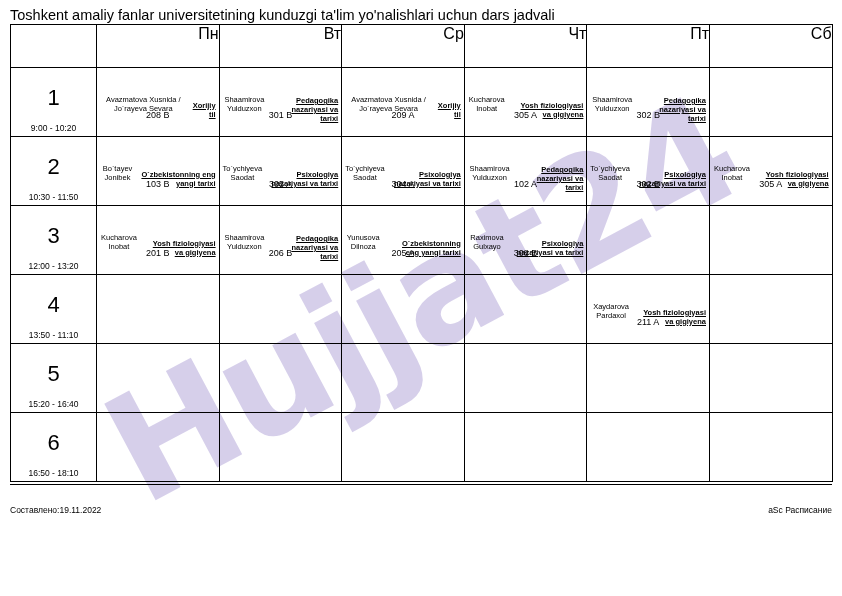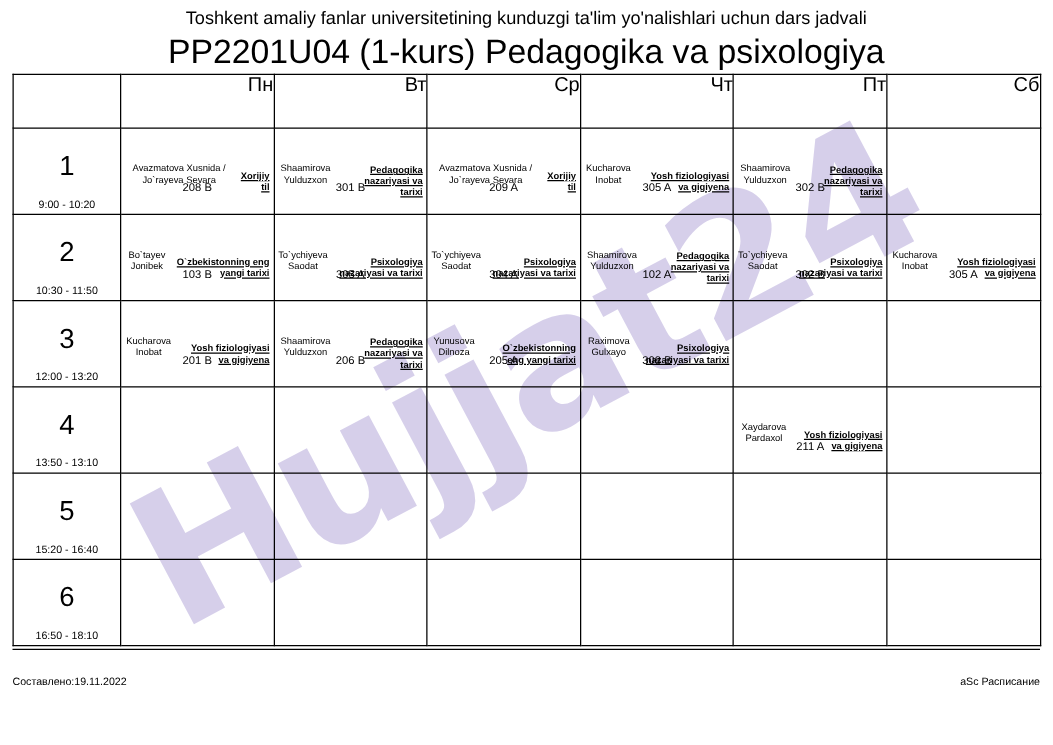--- a/index.html
+++ b/index.html
@@ -38,21 +38,20 @@
   .watermark span {
     font-family: "DejaVu Sans", sans-serif;
     font-size: 150px;
     font-weight: bold;
     color: rgba(120, 95, 185, 0.30);
     transform: rotate(-28deg);
     white-space: nowrap;
     letter-spacing: -4px;
   }
   .hdr-line1 {
-    text-align: center;
     font-size: 14.5px;
     line-height: 18px;
     margin: 2px 0 0 0;
   }
   .hdr-line2 {
     text-align: center;
     font-size: 27px;
     line-height: 32px;
     margin: 1px 0 2px 0;
   }
@@ -155,21 +154,20 @@
 </head>
 <body>
 
 <div class="page">
 
   <div class="watermark">
     <span>Hujjat24</span>
   </div>
 
   <div class="hdr-line1">Toshkent amaliy fanlar universitetining kunduzgi ta'lim yo'nalishlari uchun dars jadvali</div>
-  <div class="hdr-line2">PP2201U04 (1-kurs) Pedagogika va psixologiya</div>
 
   <table class="schedule">
     <colgroup>
       <col class="period">
       <col class="day">
         <col class="day">
         <col class="day">
         <col class="day">
         <col class="day">
         <col class="day">
@@ -330,21 +328,21 @@
             <div class="teacher"></div>
             <div class="subject"></div>
             <div class="room"></div>
           </div>
         </td>
       </tr>
 
       <tr>
         <td class="periodcell">
           <div class="period-num">4</div>
-          <div class="period-time">13:50 - 13:10</div>
+          <div class="period-time">13:50 - 11:10</div>
         </td>
         <td class="lesson">
           <div class="lesson-inner">
             <div class="teacher"></div>
             <div class="subject"></div>
             <div class="room"></div>
           </div>
         </td>
         <td class="lesson">
           <div class="lesson-inner">

